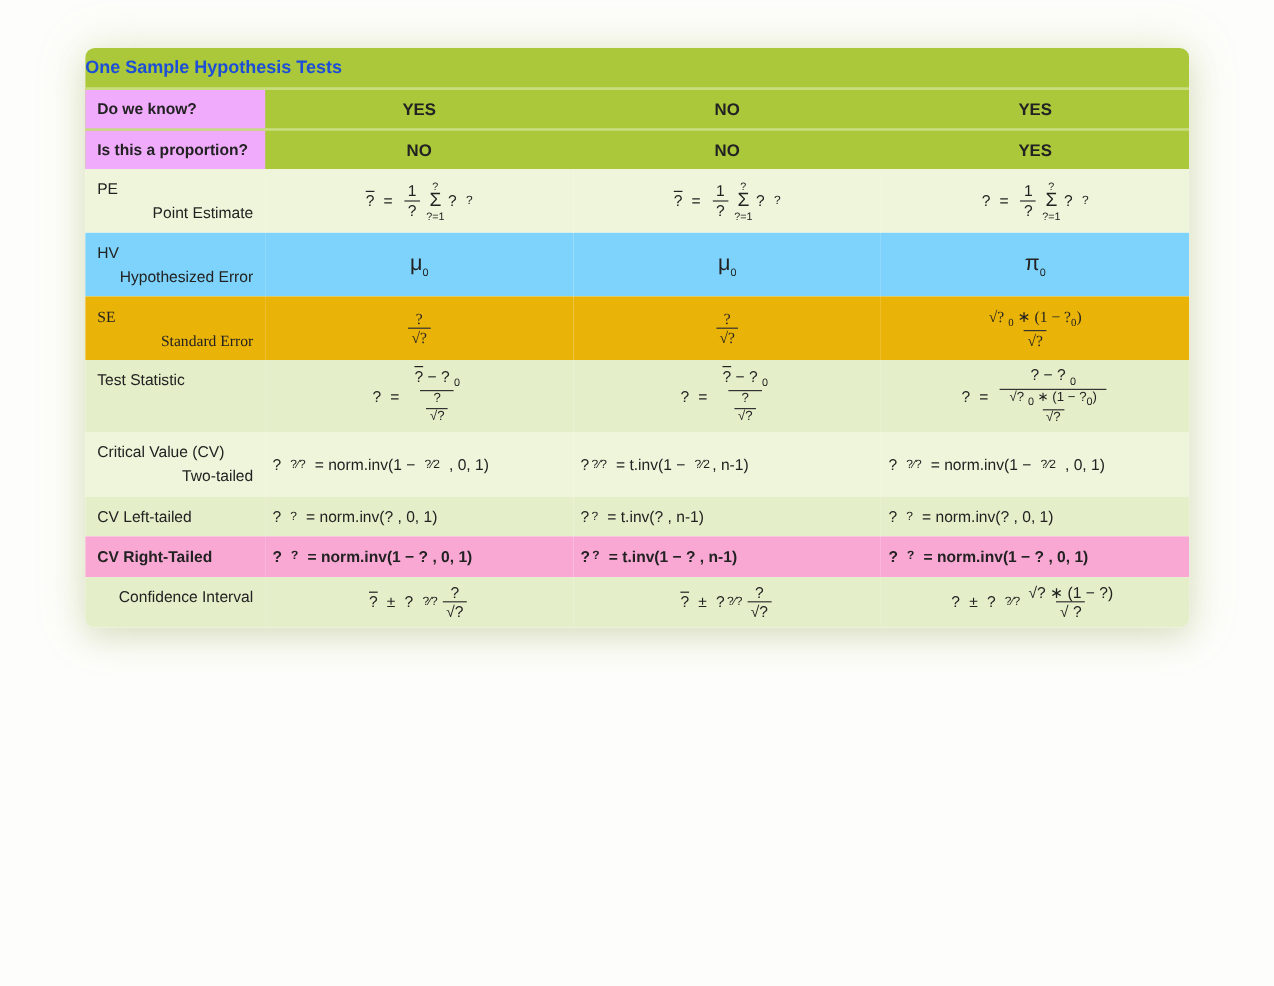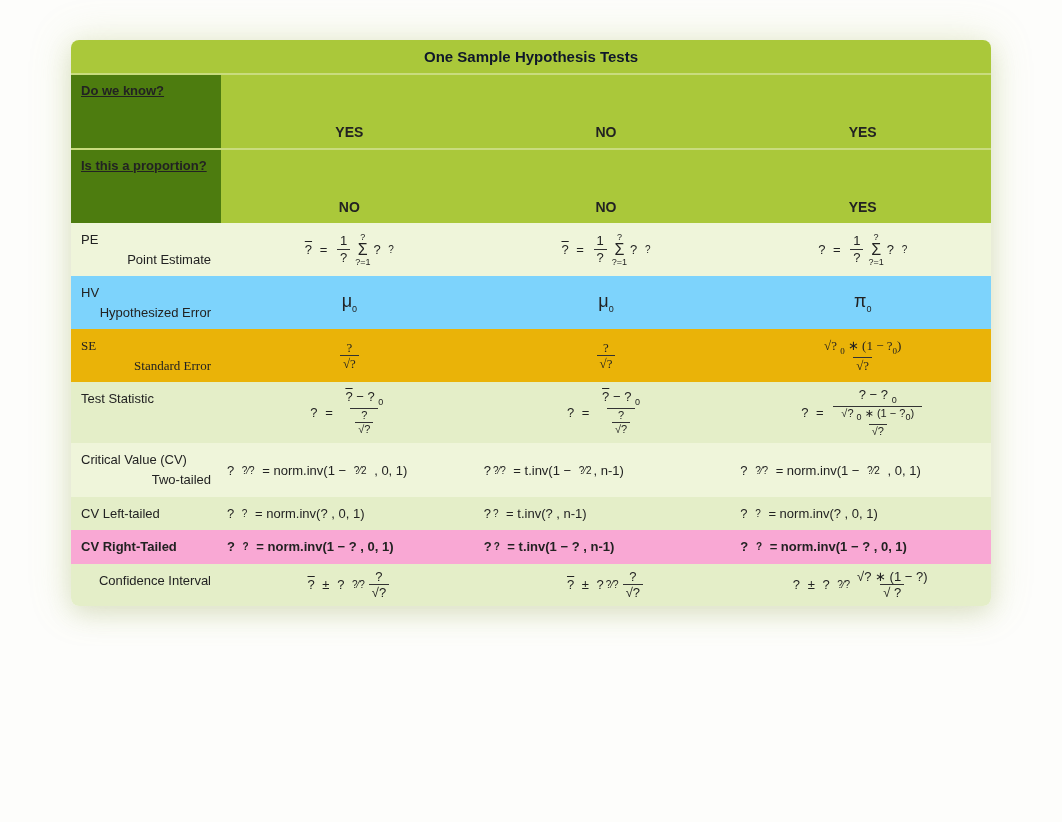--- a/index.html
+++ b/index.html
@@ -13,46 +13,43 @@
   }
   .card {
     width: 920px;
     margin: 0 auto;
     border-radius: 8px;
     overflow: hidden;
     box-shadow: 0 8px 24px rgba(120,140,60,0.18), 0 0 40px rgba(180,200,100,0.25);
   }
   .title {
     background: #aac83a;
-    color: #0f172a;
+    color: #1d4ed8;
     font-weight: bold;
-    text-align: center;
     padding: 8px 0;
     font-size: 15px;
   }
   .hrow {
     display: flex;
     background: #aac83a;
     color: #222;
     font-weight: bold;
     border-top: 2px solid #c9dc7e;
   }
   .hrow .lbl {
     width: 150px;
     padding: 8px 10px;
-    background: #4d7c0f;
+    background: #f0abfc;
     font-size: 13px;
-    text-decoration: underline;
   }
   .hrow .col {
     flex: 1;
     text-align: center;
     padding: 8px 4px;
     font-size: 14px;
-    margin-top: 41px;
   }
   .brow {
     display: flex;
     align-items: stretch;
   }
   .brow:nth-child(odd) .lbl, .brow:nth-child(odd) .col { background: #eff5da; }
   .brow:nth-child(even) .lbl, .brow:nth-child(even) .col { background: #e4eec8; }
   
   .body .brow:nth-of-type(1) > * { background:#eff5da; }
   .body .brow:nth-of-type(2) > * { background:#7dd3fc; }

